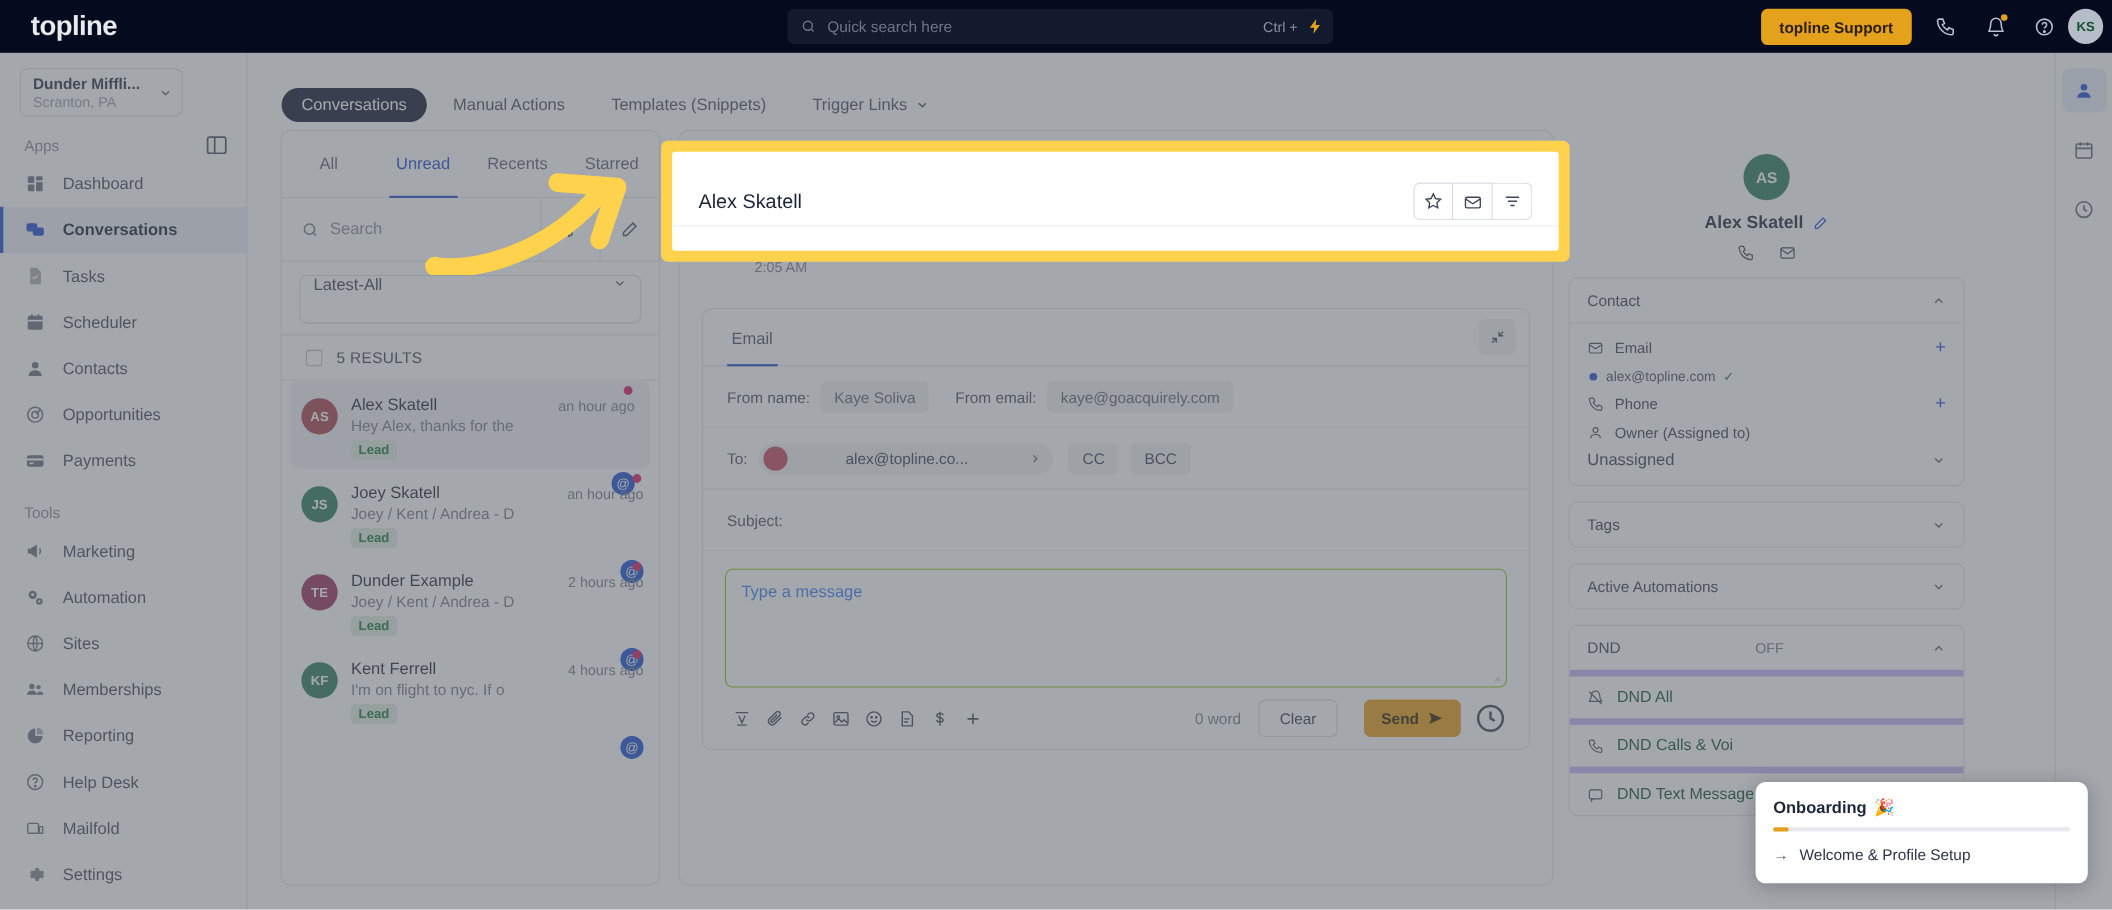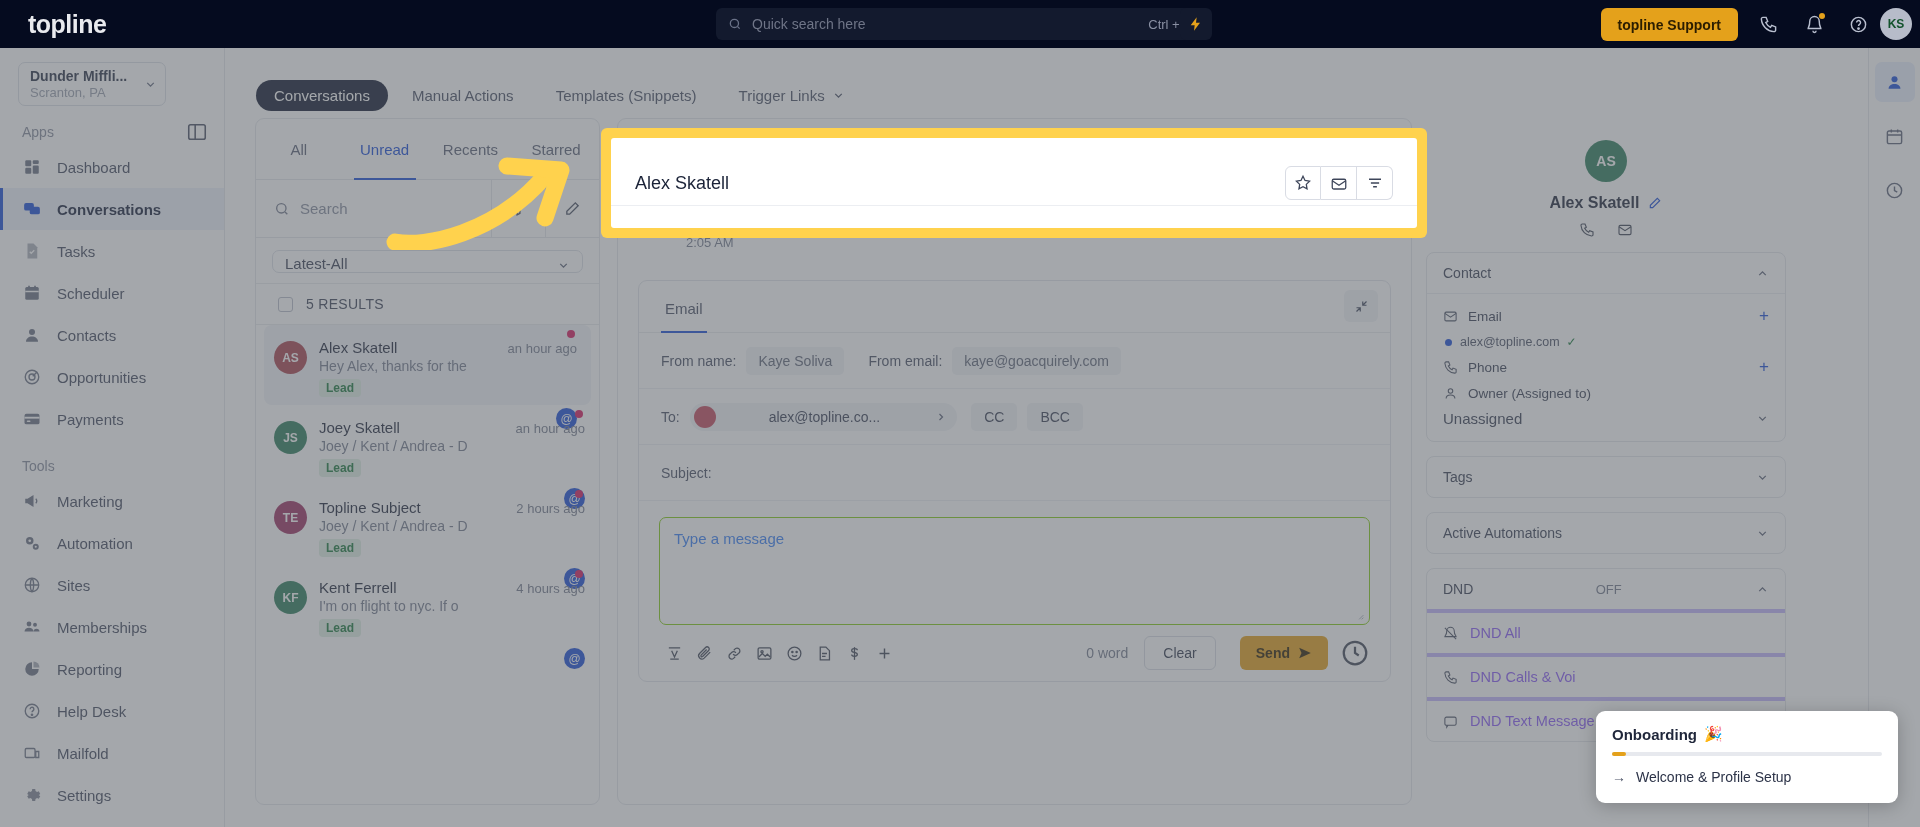--- a/index.html
+++ b/index.html
@@ -112,22 +112,22 @@
   .conv-tab.sel::after { content:""; position:absolute; left: 14%; right: 14%; bottom: 0; height: 2px; background: #1c4ed8; }
   .searchrow { display: flex; height: 58px; align-items: center; border-bottom: 1px solid #e5e7ec; }
   .conv-search { flex: 1; display: flex; align-items: center; padding-left: 18px; height: 58px; }
   .conv-search svg { width: 16px; height: 16px; color: #757c8e; margin-right: 10px; }
   .conv-search input { border: none; outline: none; font-size: 15px; color: #3b4256; font-family: inherit; width: 140px; background: transparent; }
   .conv-search input::placeholder { color: #868d9e; }
   .sq-btn { width: 54px; height: 58px; display: flex; align-items: center; justify-content: center; border-left: 1px solid #e5e7ec; cursor: pointer; color: #4b5264; }
   .sq-btn svg { width: 17px; height: 17px; }
   .sortrow { padding: 12px 16px 10px 16px; }
   .sort-select {
-    width: 100%; height: 23px; border: 1px solid #dcdfe6; border-radius: 7px;
-    display: flex; align-items: flex-end; padding: 0 12px; font-size: 15px; color: #3b4256; cursor: pointer;
+    width: 100%; height: 44px; border: 1px solid #dcdfe6; border-radius: 7px;
+    display: flex; align-items: flex-start; padding: 0 12px; font-size: 15px; color: #3b4256; cursor: pointer;
   }
   .sort-select .chev2 { margin-left: auto; width: 13px; height: 13px; color: #5b6277; }
   .resultrow { height: 42px; display: flex; align-items: center; padding-left: 22px; border-top: 1px solid #e8eaee; border-bottom: 1px solid #e8eaee; }
   .cbox { width: 15px; height: 15px; border: 1.5px solid #b8bdc9; border-radius: 3px; margin-right: 13px; cursor: pointer; }
   .results-txt { font-size: 14px; color: #3f465a; letter-spacing: .3px; }
 
   .conv-item { height: 80px; display: flex; padding: 14px 14px 0 18px; position: relative; cursor: pointer; }
   .conv-item.sel { background: #f1f3f8; border-radius: 8px; margin: 0 8px; padding-left: 10px; }
   .ci-av { width: 33px; height: 33px; border-radius: 50%; color: #fff; font-size: 12px; font-weight: 600;
            display: flex; align-items: center; justify-content: center; flex: none; margin-right: 12px; margin-top: 2px; }
@@ -211,21 +211,21 @@
   .card-head .off { margin-left: auto; font-size: 13px; color:#767d8f; margin-right: 12px; }
   .card-body { border-top: 1px solid #eceef2; padding: 12px 16px 14px 16px; }
   .kv { display:flex; align-items:center; font-size: 13.5px; color: #3b4256; margin-bottom: 9px; }
   .kv svg { width: 15px; height: 15px; margin-right: 10px; color:#4b5264; flex:none; }
   .kv .plus { margin-left:auto; color:#1c4ed8; font-size:17px; cursor:pointer; }
   .kv-sub { display:flex; align-items:center; font-size: 12.5px; color: #4a5165; margin: 0 0 8px 2px; }
   .kv-sub .bdot { width:7px; height:7px; border-radius:50%; background:#1c4ed8; margin-right: 8px; }
   .kv-sub .chk { color:#1d7a3e; margin-left: 7px; font-size: 12px; }
   .unassigned { font-size: 15px; color: #3b4256; display:flex; align-items:center; margin-top: 4px; }
   .unassigned .ch { margin-left:auto; width:13px; height:13px; color:#5b6277; }
-  .dnd-row { height: 44px; display:flex; align-items:center; padding: 0 16px; font-size: 14.5px; color: #8b5cf6; border-top:4px solid #c4b5fd; }
+  .dnd-row { height: 44px; display:flex; align-items:center; padding: 0 16px; font-size: 14.5px; color: #14532d; border-top:6px solid #c4b5fd; }
   .dnd-row svg { width: 15px; height: 15px; margin-right: 12px; color:#4b5264; }
 
   
   .rail { position: absolute; top: 48px; right: 0; width: 52px; bottom: 0; background: #fff; border-left: 1px solid #e4e6eb; z-index: 12; }
   .rail-btn { width: 40px; height: 40px; margin: 14px auto 0 auto; border-radius: 7px; display:flex; align-items:center; justify-content:center;
               color:#5b6277; cursor:pointer; }
   .rail-btn.sel { background: #e8effc; color: #1c4ed8; }
   .rail-btn svg { width: 19px; height: 19px; }
 
   
@@ -510,21 +510,21 @@
         </div>
         <div class="ci-right">
           <div class="ci-dot"></div>
           <div class="ci-time">an hour ago</div>
           <div class="ci-at">@</div>
         </div>
       </div>
       <div class="conv-item">
         <div class="ci-av" style="background:#9c3263">TE</div>
         <div class="ci-body">
-          <div class="ci-name">Topline Subject</div>
+          <div class="ci-name">Dunder Example</div>
           <div class="ci-prev">Joey / Kent / Andrea - D</div>
           <div class="ci-tag">Lead</div>
         </div>
         <div class="ci-right">
           <div class="ci-dot"></div>
           <div class="ci-time">2 hours ago</div>
           <div class="ci-at">@</div>
         </div>
       </div>
       <div class="conv-item">

